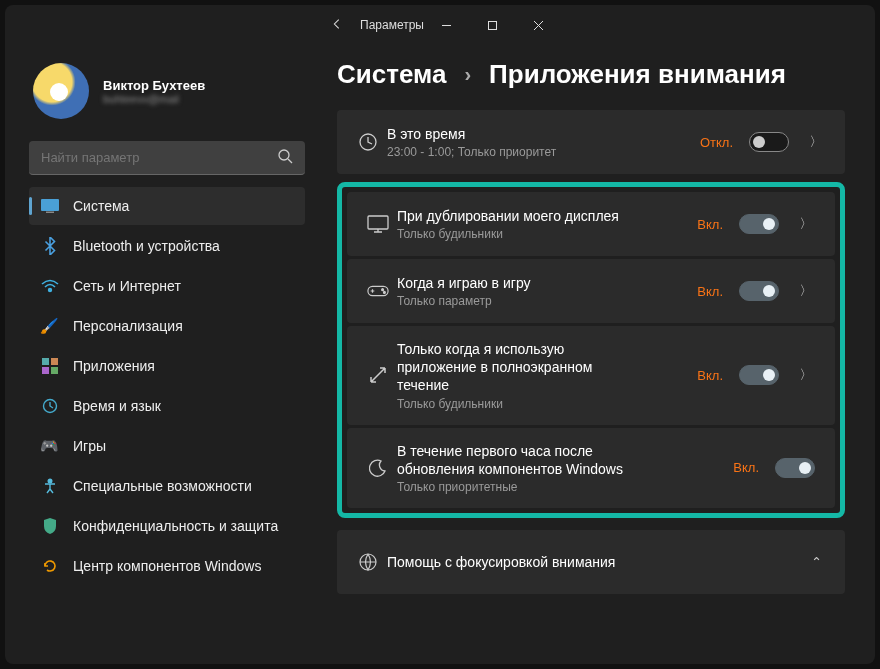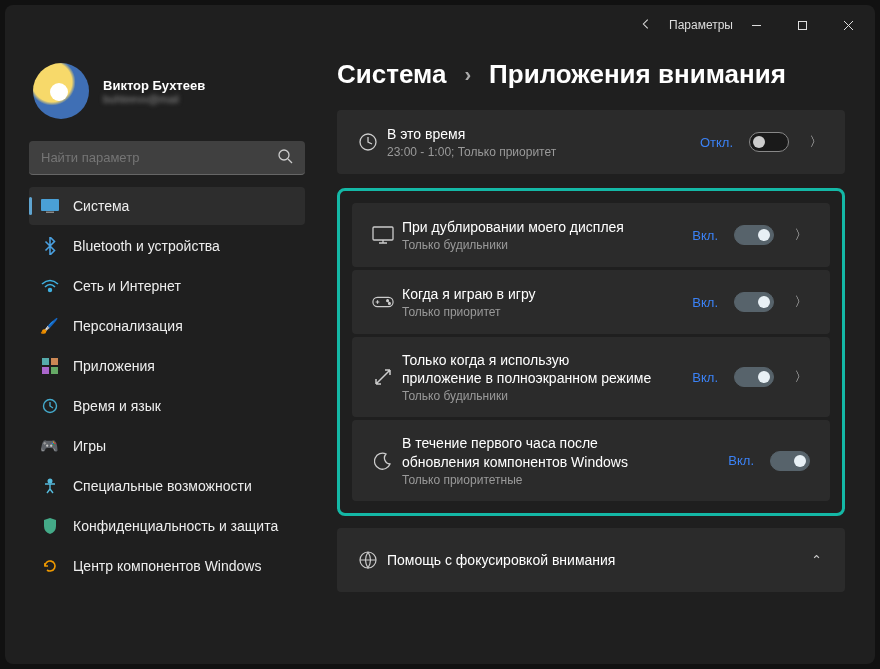--- a/index.html
+++ b/index.html
@@ -1,18 +1,18 @@
 <!DOCTYPE html>
 <html><head>
 <meta charset="utf-8">
 <style>
   * { box-sizing: border-box; margin: 0; padding: 0; font-family: 'Segoe UI', Arial, sans-serif; }
   body { background: #111; width: 880px; height: 669px; overflow: hidden; }
   .window { width: 870px; height: 659px; margin: 5px; background: #1f1f1f; border-radius: 8px; display: flex; flex-direction: column; overflow: hidden; position: relative; }
-  .titlebar { height: 40px; display: flex; align-items: center; justify-content: flex-end; padding: 0 4px 0 16px; }
+  .titlebar { height: 40px; display: flex; align-items: center; justify-content: center; padding: 0 4px 0 16px; }
   .titlebar-left { display: flex; align-items: center; gap: 16px; color: #ddd; font-size: 12px; }
   .titlebar-left svg { width: 14px; height: 14px; }
   .win-controls { display: flex; }
   .win-btn { width: 46px; height: 32px; display: flex; align-items: center; justify-content: center; color: #ddd; }
   .content { flex: 1; display: flex; overflow: hidden; }
   .sidebar { width: 310px; padding: 0 10px 0 24px; display: flex; flex-direction: column; }
   .profile { display: flex; align-items: center; gap: 14px; padding: 18px 0 18px 4px; }
   .avatar { width: 56px; height: 56px; border-radius: 50%; background: radial-gradient(circle at 34% 34%, #f7d96a 0 38%, #3f6fb5 45% 100%); overflow:hidden; position:relative; }
   .avatar::after{content:"";position:absolute;left:30%;top:36%;width:18px;height:18px;border-radius:50%;background:#fff;}
   .profile-text { color: #fff; font-size: 13px; }
@@ -28,28 +28,28 @@
   .nav-icon { width: 18px; height: 18px; display: flex; align-items: center; justify-content: center; font-size: 15px; }
   .main { flex: 1; padding: 14px 30px 0 22px; overflow-y: auto; color: #fff; }
   .breadcrumb { font-size: 26px; font-weight: 600; display: flex; align-items: center; gap: 18px; margin-bottom: 20px; }
   .bc-item { color: #fff; }
   .bc-sep { color: #aaa; font-size: 20px; }
   .row { background: #2b2b2b; border-radius: 4px; display: flex; align-items: center; padding: 14px 20px; gap: 8px; margin-bottom: 4px; min-height: 64px; }
   .row-icon { width: 22px; display: flex; justify-content: center; color: #ddd; flex-shrink: 0; }
   .row-text { flex: 1; }
   .row-title { font-size: 14px; color: #fff; line-height: 1.3; }
   .row-sub { font-size: 12px; color: #9a9a9a; margin-top: 2px; }
-  .row-state { font-size: 13px; color: #3b82f6; margin-right: 8px; }
+  .row-state { font-size: 13px; color: #f97316; margin-right: 8px; }
   .toggle { width: 40px; height: 20px; border-radius: 10px; position: relative; flex-shrink: 0; }
   .toggle.off { background: #1a1a1a; border: 1px solid #888; }
   .toggle.off::after { content: ""; position: absolute; left: 3px; top: 3px; width: 12px; height: 12px; border-radius: 50%; background: #ccc; }
   .toggle.on { background: #57636b; border: 1px solid #57636b; }
   .toggle.on::after { content: ""; position: absolute; right: 3px; top: 3px; width: 12px; height: 12px; border-radius: 50%; background: #e8f0f5; }
   .chev { width: 18px; text-align: center; color: #ccc; font-size: 13px; margin-left: 10px; flex-shrink: 0; }
-  .group-hl { border: 3px solid #14b8a6; border-radius: 8px; padding: 12px; margin: 14px 0 12px 0; }
+  .group-hl { border: 5px solid #14b8a6; border-radius: 8px; padding: 5px; margin: 8px 0 12px 0; }
   .group-hl .row { margin-bottom: 3px; }
   .group-hl .row:last-child { margin-bottom: 0; }
   .help-row .chev-up { transform: rotate(180deg); display: inline-block; }
   ::-webkit-scrollbar { width: 0; }
 </style>
 </head>
 <body>
 
 <div class="window">
   <div class="titlebar">
@@ -225,35 +225,35 @@
           <div class="row-icon">
               <svg width="24" height="16" viewBox="0 0 24 16" fill="none" stroke="#ccc" stroke-width="1.3">
                 <rect x="1" y="3" width="22" height="10" rx="5"></rect>
                 <path d="M6 6 L6 10 M4 8 L8 8"></path>
                 <circle cx="17" cy="6.5" r="1" fill="#ccc"></circle>
                 <circle cx="19" cy="9.5" r="1" fill="#ccc"></circle>
               </svg>
             </div>
           <div class="row-text">
             <div class="row-title">Когда я играю в игру</div>
-            <div class="row-sub">Только приоритет</div>
+            <div class="row-sub">Только параметр</div>
           </div>
           <div class="row-state">Вкл.</div>
           <div class="toggle on"></div>
           <div class="chev">〉</div>
         </div>
 
         <div class="row">
           <div class="row-icon">
               <svg width="20" height="20" viewBox="0 0 20 20" fill="none" stroke="#ccc" stroke-width="1.5">
                 <path d="M3 17 L17 3 M17 3 L12 3 M17 3 L17 8 M3 17 L8 17 M3 17 L3 12"></path>
               </svg>
             </div>
           <div class="row-text">
-            <div class="row-title" style="max-width:250px">Только когда я использую приложение в полноэкранном режиме</div>
+            <div class="row-title" style="max-width:250px">Только когда я использую приложение в полноэкранном течение</div>
             <div class="row-sub">Только будильники</div>
           </div>
           <div class="row-state">Вкл.</div>
           <div class="toggle on"></div>
           <div class="chev">〉</div>
         </div>
 
         <div class="row">
           <div class="row-icon">
               <svg width="18" height="18" viewBox="0 0 18 18" fill="none" stroke="#ccc" stroke-width="1.3">

